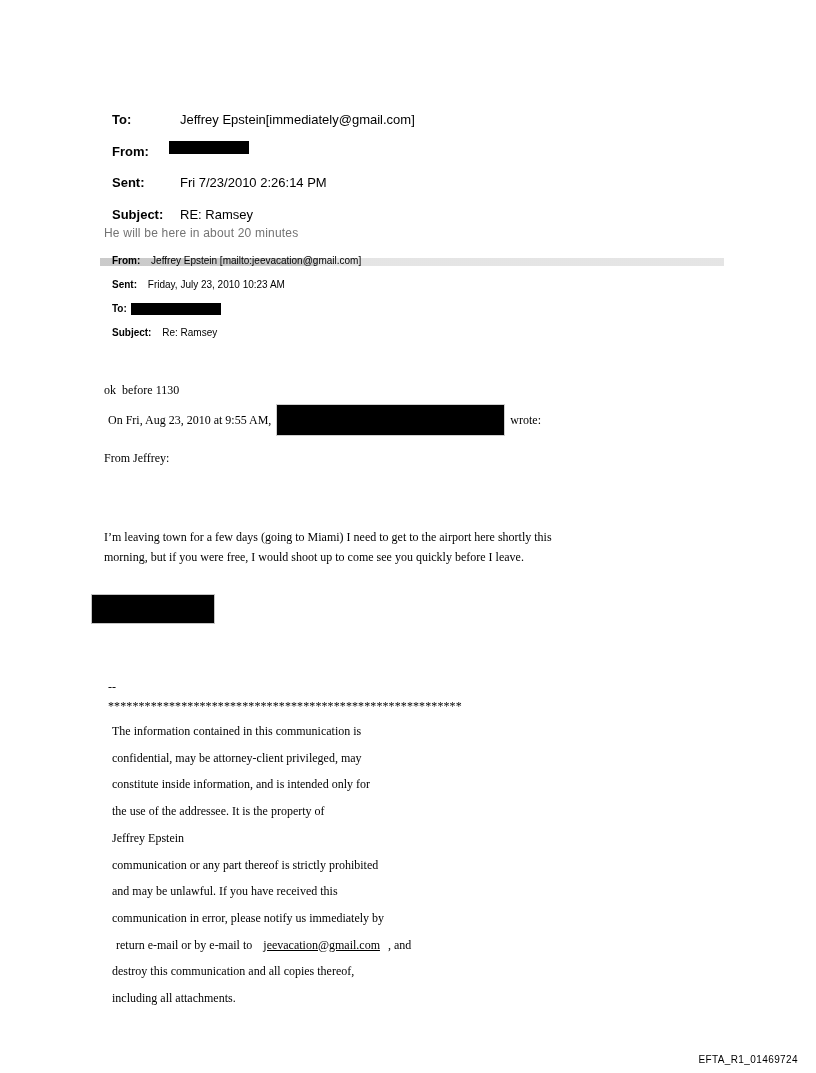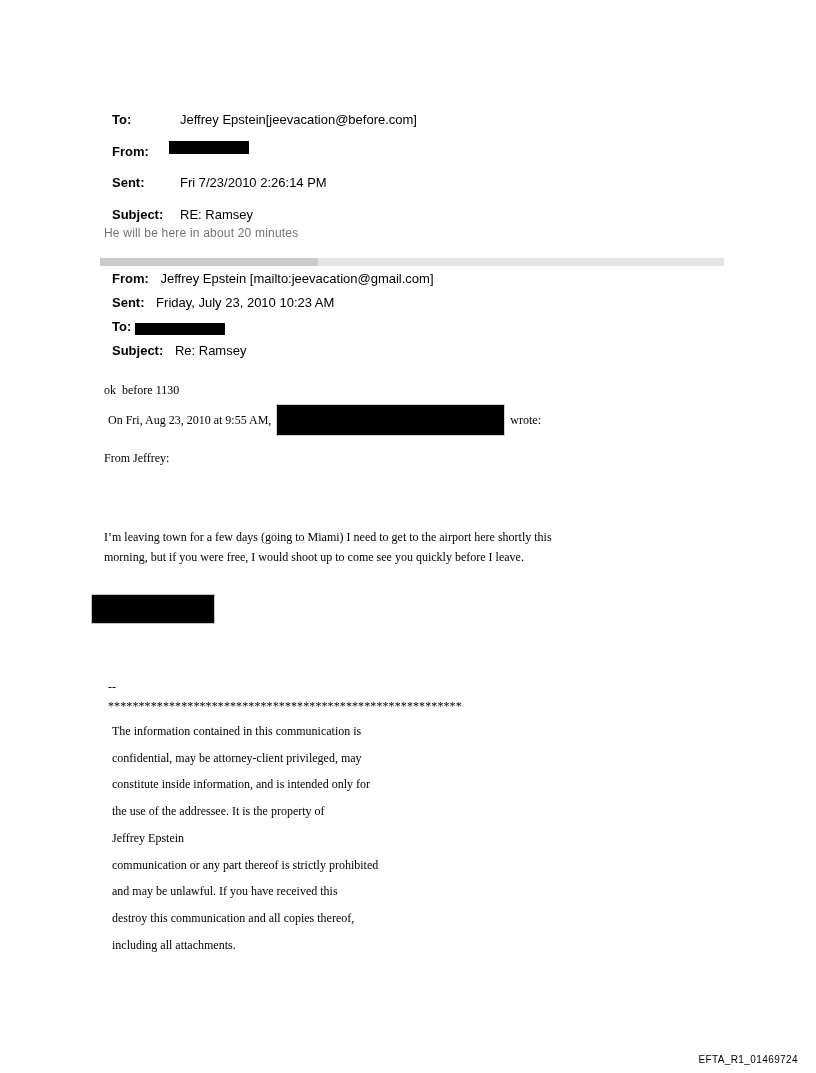--- a/index.html
+++ b/index.html
@@ -35,22 +35,22 @@
   
   .rule {
     position: absolute; left: 96px; top: 254px;
     width: 624px; height: 2px;
     background: linear-gradient(to right, #b9b9b9 0 35%, #dcdcdc 35% 100%);
     opacity: 0.75;
   }
 
   
   .hdr2 {
-    position: absolute; left: 96px; top: 259px;
-    font-size: 13px; line-height: 16px;
+    position: absolute; left: 96px; top: 241px;
+    font-size: 10px; line-height: 16px;
   }
   .hdr2 .lbl { font-weight: bold; }
   .bar-to {
     display: inline-block; width: 90px; height: 12px;
     background: #000; vertical-align: text-bottom; margin-bottom: -1px;
   }
 
   
   .serif { font-family: "Liberation Serif", serif; font-size: 12px; }
   .ok-line   { position: absolute; left: 96px; top: 375px; white-space: pre; }
@@ -91,21 +91,21 @@
   }
 </style>
 </head>
 <body>
 
 <div class="page">
 
   <div class="hdr1">
     <div class="hdr1-row">
       <span class="hdr1-label">To:</span>
-      <span class="hdr1-value">Jeffrey Epstein[jeevacation@before.com]</span>
+      <span class="hdr1-value">Jeffrey Epstein[immediately@gmail.com]</span>
     </div>
     <div class="hdr1-row">
       <span class="hdr1-label">From:</span>
       <span class="bar-from"></span>
     </div>
     <div class="hdr1-row">
       <span class="hdr1-label">Sent:</span>
       <span class="hdr1-value">Fri 7/23/2010 2:26:14 PM</span>
     </div>
     <div class="hdr1-row">
@@ -144,20 +144,22 @@
     <div class="sig-sep">--</div>
     <div class="sig-stars">**********************************************************</div>
     <div class="disclaimer">
       <div>The information contained in this communication is</div>
       <div>confidential, may be attorney-client privileged, may</div>
       <div>constitute inside information, and is intended only for</div>
       <div>the use of the addressee. It is the property of</div>
       <div>Jeffrey Epstein</div>
       <div>communication or any part thereof is strictly prohibited</div>
       <div>and may be unlawful. If you have received this</div>
+      <div>communication in error, please notify us immediately by</div>
+      <div><span>return e-mail or by e-mail to </span><span class="email-link">jeevacation@gmail.com</span><span>, and</span></div>
       <div>destroy this communication and all copies thereof,</div>
       <div>including all attachments.</div>
     </div>
   </div>
 
   <div class="bates">EFTA_R1_01469724</div>
 
 </div>
 
 </body></html>

